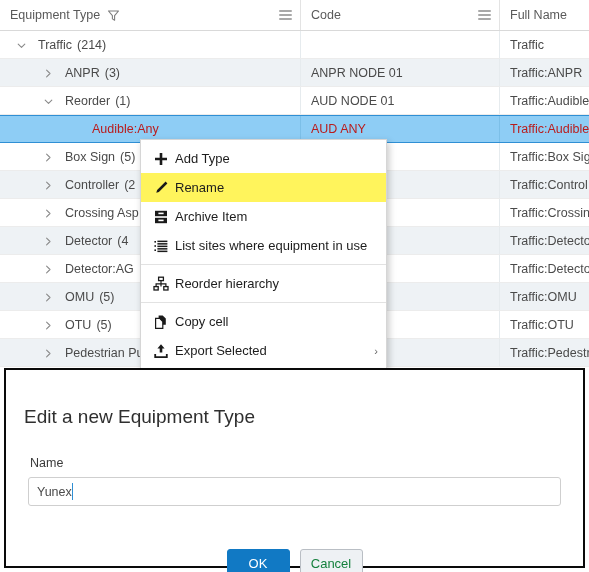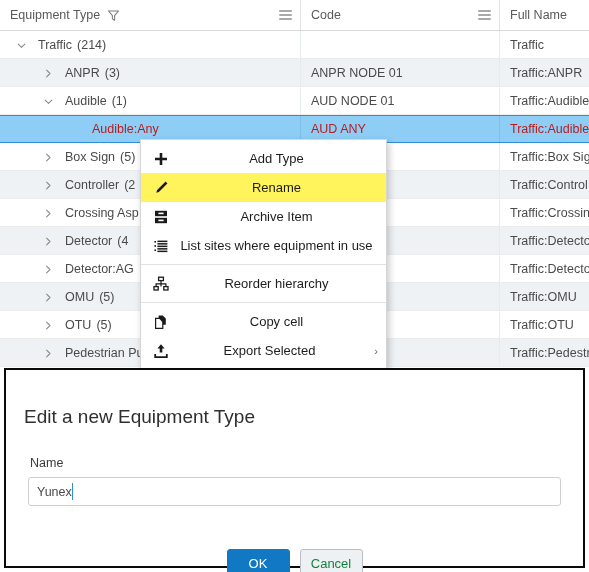--- a/index.html
+++ b/index.html
@@ -125,21 +125,21 @@
   }
   .mi.hl { background: #fff45c; }
   .mi .mi-icon {
     width: 28px;
     flex: 0 0 28px;
     display: flex;
     align-items: center;
     justify-content: center;
     color: #1a1a1a;
   }
-  .mi .mi-label { flex: 1 1 auto; white-space: nowrap; text-align: center; }
+  .mi .mi-label { flex: 1 1 auto; white-space: nowrap; }
   .mi .mi-arrow { flex: 0 0 14px; color: #666; font-size: 11px; text-align: right; }
   .mi.hl .mi-label { background: #fff45c; }
   .menu-sep { height: 1px; background: #e2e2e2; margin: 4px 0 4px 0; }
 
   
   #dialog {
     position: absolute;
     left: 4px;
     top: 368px;
     width: 581px;
@@ -282,21 +282,21 @@
         <div class="cell col-code">ANPR NODE 01</div>
         <div class="cell col-full">Traffic:ANPR</div>
       </div>
       <div class="grid-row">
         <div class="cell equip col-equip">
           <div class="tree-inner indent-1">
             <span class="pad"></span>
             <span class="chev"><svg width="9" height="9" viewBox="0 0 9 9">
                 <path d="M1.2 3.1L4.5 6.4L7.8 3.1" fill="none" stroke="#8a8a8a" stroke-width="1.1" stroke-linecap="round" stroke-linejoin="round"></path>
               </svg></span>
-            <span class="node-label">Audible</span>
+            <span class="node-label">Reorder</span>
             <span class="node-count">(1)</span>
           </div>
         </div>
         <div class="cell col-code">AUD NODE 01</div>
         <div class="cell col-full">Traffic:Audible</div>
       </div>
       <div class="grid-row sel">
         <div class="cell equip col-equip">
           <div class="tree-inner indent-2">
             <span class="pad"></span>

